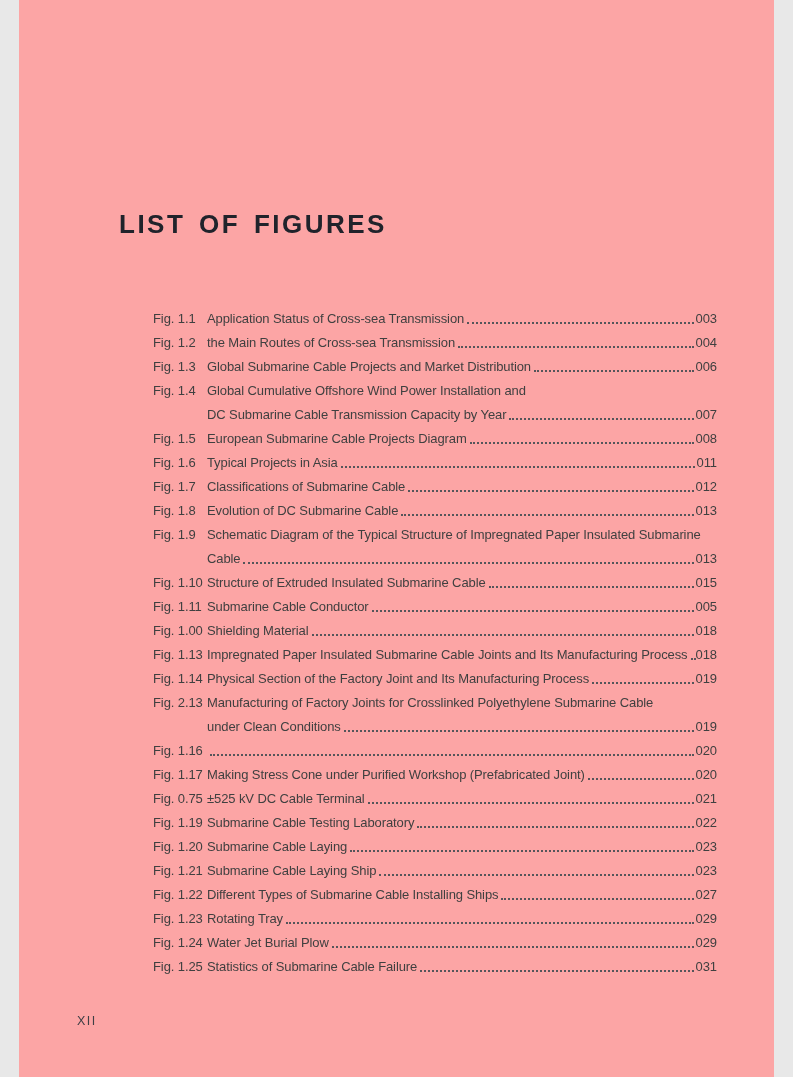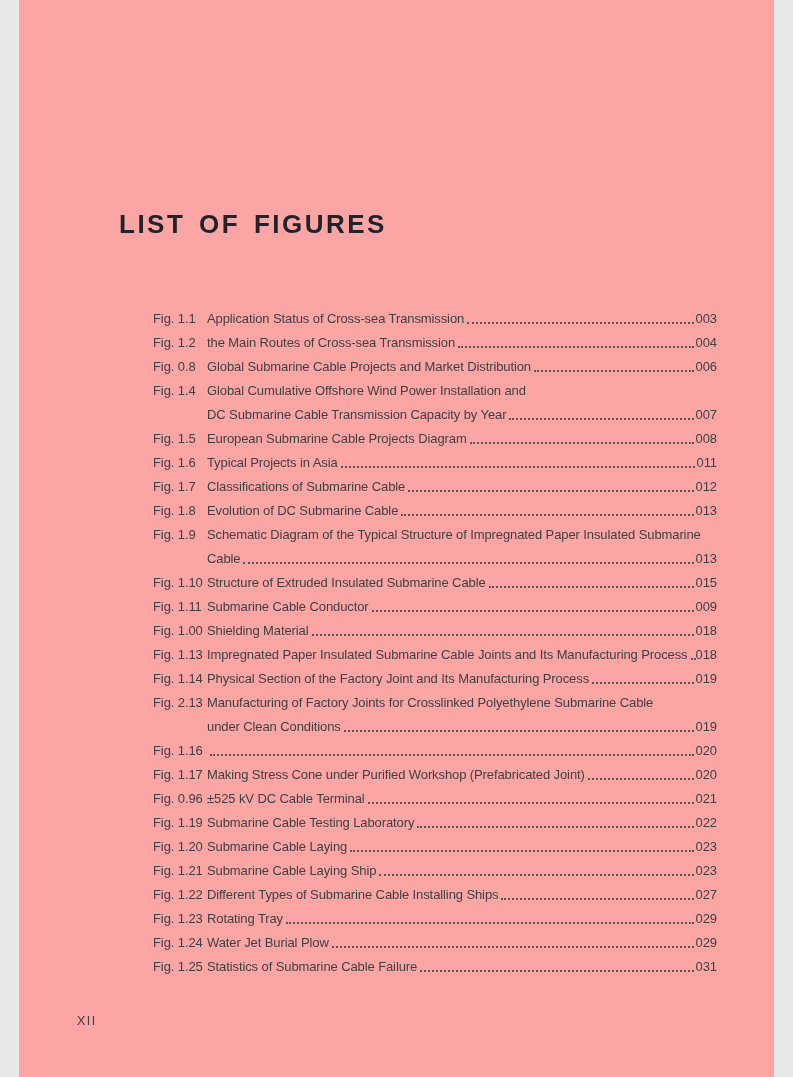--- a/index.html
+++ b/index.html
@@ -88,21 +88,21 @@
     <span class="lines">
           <div class="line">
             <span class="line-text">the Main Routes of Cross-sea Transmission</span>
             <span class="dots"></span>
             <span class="pagenum">004</span>
           </div>
         </span>
   </div>
 
   <div class="entry">
-    <span class="label">Fig. 0.8</span>
+    <span class="label">Fig. 1.3</span>
     <span class="lines">
           <div class="line">
             <span class="line-text">Global Submarine Cable Projects and Market Distribution</span>
             <span class="dots"></span>
             <span class="pagenum">006</span>
           </div>
         </span>
   </div>
 
   <div class="entry">
@@ -187,21 +187,21 @@
           </div>
         </span>
   </div>
 
   <div class="entry">
     <span class="label">Fig. 1.11</span>
     <span class="lines">
           <div class="line">
             <span class="line-text">Submarine Cable Conductor</span>
             <span class="dots"></span>
-            <span class="pagenum">009</span>
+            <span class="pagenum">005</span>
           </div>
         </span>
   </div>
 
   <div class="entry">
     <span class="label">Fig. 1.00</span>
     <span class="lines">
           <div class="line">
             <span class="line-text">Shielding Material</span>
             <span class="dots"></span>
@@ -261,21 +261,21 @@
     <span class="lines">
           <div class="line">
             <span class="line-text">Making Stress Cone under Purified Workshop (Prefabricated Joint)</span>
             <span class="dots"></span>
             <span class="pagenum">020</span>
           </div>
         </span>
   </div>
 
   <div class="entry">
-    <span class="label">Fig. 0.96</span>
+    <span class="label">Fig. 0.75</span>
     <span class="lines">
           <div class="line">
             <span class="line-text">±525 kV DC Cable Terminal</span>
             <span class="dots"></span>
             <span class="pagenum">021</span>
           </div>
         </span>
   </div>
 
   <div class="entry">

